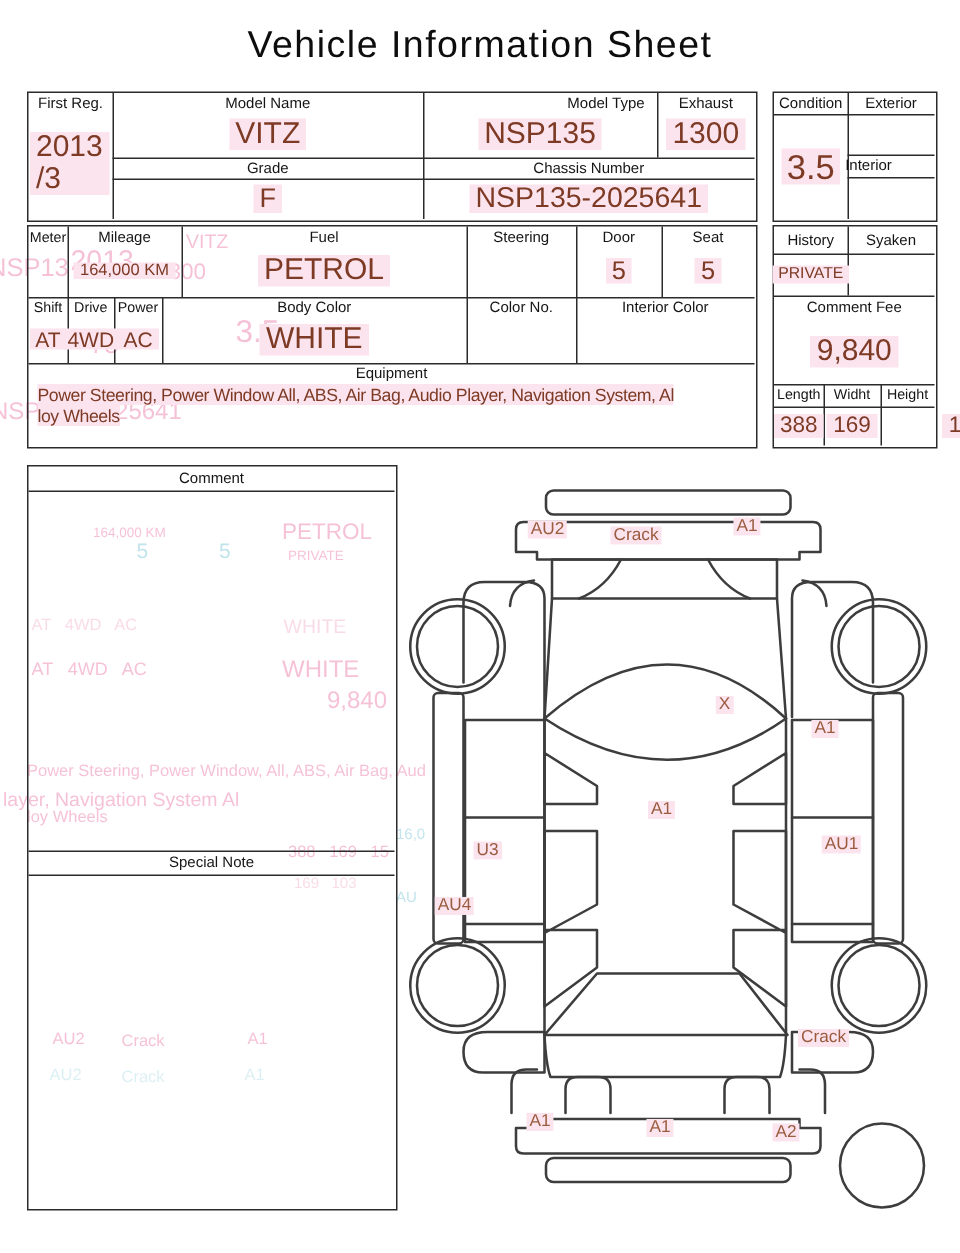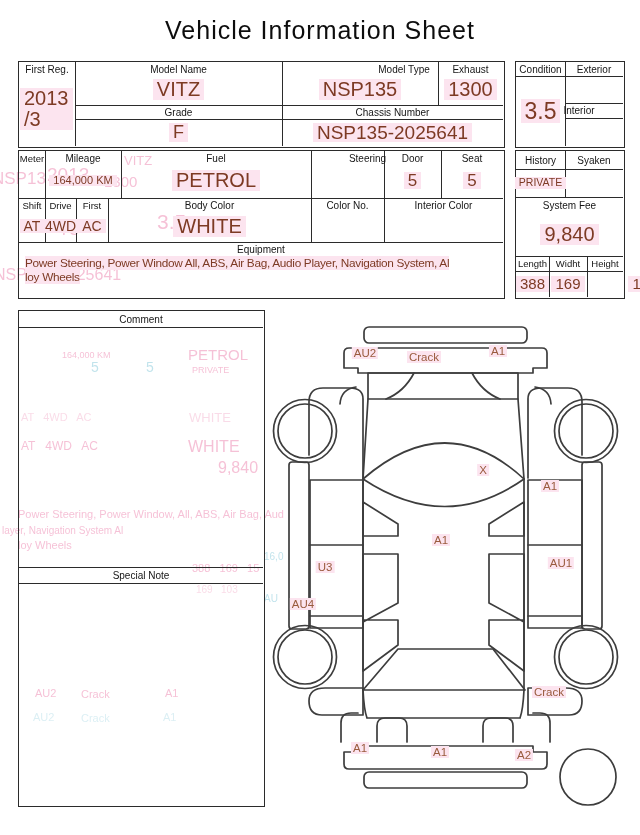--- a/index.html
+++ b/index.html
@@ -57,21 +57,21 @@
       <span class="ghost cyan" style="left: 91px; top: 360px; font-size: 14px;">5</span>
       <span class="ghost cyan" style="left: 146px; top: 360px; font-size: 14px;">5</span>
       <span class="ghost" style="left: 188px; top: 347px; font-size: 15px;">PETROL</span>
       <span class="ghost" style="left: 192px; top: 366px; font-size: 9px;">PRIVATE</span>
       <span class="ghost faint" style="left: 21px; top: 412px; font-size: 11px;">AT   4WD   AC</span>
       <span class="ghost faint" style="left: 189px; top: 411px; font-size: 13px;">WHITE</span>
       <span class="ghost" style="left: 21px; top: 440px; font-size: 12px;">AT   4WD   AC</span>
       <span class="ghost" style="left: 188px; top: 439px; font-size: 16px;">WHITE</span>
       <span class="ghost" style="left: 218px; top: 460px; font-size: 16px;">9,840</span>
       <span class="ghost" style="left: 18px; top: 509px; font-size: 11px;">Power Steering, Power Window, All, ABS, Air Bag, Aud</span>
-      <span class="ghost" style="left: 2px; top: 526px; font-size: 10px;">layer, Navigation System Al</span>
+      <span class="ghost" style="left: 2px; top: 526px; font-size: 13px;">layer, Navigation System Al</span>
       <span class="ghost" style="left: 18px; top: 540px; font-size: 11px;">loy Wheels</span>
       <span class="ghost" style="left: 192px; top: 563px; font-size: 11px;">388   169   15</span>
       <span class="ghost faint" style="left: 196px; top: 585px; font-size: 10px;">169   103</span>
       <span class="ghost cyan" style="left: 264px; top: 552px; font-size: 10px;">16,0</span>
       <span class="ghost cyan" style="left: 264px; top: 594px; font-size: 10px;">AU</span>
       <span class="ghost" style="left: 35px; top: 688px; font-size: 11px;">AU2</span>
       <span class="ghost" style="left: 81px; top: 689px; font-size: 11px;">Crack</span>
       <span class="ghost" style="left: 165px; top: 688px; font-size: 11px;">A1</span>
       <span class="ghost cyan faint" style="left: 33px; top: 712px; font-size: 11px;">AU2</span>
       <span class="ghost cyan faint" style="left: 81px; top: 713px; font-size: 11px;">Crack</span>
@@ -147,40 +147,40 @@
     <div class="vl" style="left:422px;top:0;height:47px;"></div>
     <div class="vl" style="left:26px;top:47px;height:44px;"></div>
     <div class="vl" style="left:57px;top:47px;height:44px;"></div>
     <div class="vl" style="left:89px;top:47px;height:44px;"></div>
     <div class="vl" style="left:292px;top:47px;height:44px;"></div>
     <div class="vl" style="left:365px;top:47px;height:44px;"></div>
 
     <div class="hdr" style="left:0;top:1px;width:26px;height:12px;font-size:9.5px;">Meter</div>
     <div class="hdr" style="left:26px;top:1px;width:76px;height:12px;">Mileage</div>
     <div class="hdr" style="left:102px;top:1px;width:190px;height:12px;">Fuel</div>
-    <div class="hdr" style="left:292px;top:1px;width:73px;height:12px;padding-left:20px;">Steering</div>
+    <div class="hdr" style="left:292px;top:1px;width:73px;height:12px;">Steering</div>
     <div class="hdr" style="left:365px;top:1px;width:57px;height:12px;">Door</div>
     <div class="hdr" style="left:422px;top:1px;width:62px;height:12px;">Seat</div>
 
     <div class="val" style="left:26px;top:13px;width:76px;height:33px;font-size:11px;">
         <span>164,000 KM</span>
       </div>
     <div class="val" style="left:102px;top:13px;width:190px;height:33px;font-size:20px;">
         <span>PETROL</span>
       </div>
     <div class="val" style="left:365px;top:13px;width:57px;height:33px;font-size:17px;">
         <span>5</span>
       </div>
     <div class="val" style="left:422px;top:13px;width:62px;height:33px;font-size:17px;">
         <span>5</span>
       </div>
 
     <div class="hdr" style="left:0;top:48px;width:26px;height:12px;font-size:9.5px;">Shift</div>
     <div class="hdr" style="left:26px;top:48px;width:31px;height:12px;font-size:9.5px;">Drive</div>
-    <div class="hdr" style="left:57px;top:48px;width:32px;height:12px;font-size:9.5px;">First</div>
+    <div class="hdr" style="left:57px;top:48px;width:32px;height:12px;font-size:9.5px;">Power</div>
     <div class="hdr" style="left:89px;top:48px;width:203px;height:12px;">Body Color</div>
     <div class="hdr" style="left:292px;top:48px;width:73px;height:12px;">Color No.</div>
     <div class="hdr" style="left:365px;top:48px;width:119px;height:12px;">Interior Color</div>
 
     <div class="val" style="left:0;top:60px;width:26px;height:30px;font-size:14px;">
         <span>AT</span>
       </div>
     <div class="val" style="left:26px;top:60px;width:31px;height:30px;font-size:14px;">
         <span>4WD</span>
       </div>
@@ -213,21 +213,21 @@
 
     <div class="hdr" style="left:0;top:2px;width:49px;height:14px;">History</div>
     <div class="hdr" style="left:49px;top:2px;width:58px;height:14px;">Syaken</div>
     <div class="val" style="left:0;top:18px;width:49px;height:28px;font-size:10.5px;">
         <span>PRIVATE</span>
       </div>
     <div class="val" style="left:49px;top:18px;width:58px;height:28px;font-size:10.5px;">
         <span></span>
       </div>
 
-    <div class="hdr" style="left:0;top:48px;width:107px;height:13px;">System Fee</div>
+    <div class="hdr" style="left:0;top:48px;width:107px;height:13px;">Comment Fee</div>
     <div class="val" style="left:0;top:61px;width:107px;height:44px;font-size:20px;">
         <span>9,840</span>
       </div>
 
     <div class="hdr" style="left:0;top:106px;width:33px;height:13px;font-size:9.5px;">Length</div>
     <div class="hdr" style="left:33px;top:106px;width:38px;height:13px;font-size:9.5px;">Widht</div>
     <div class="hdr" style="left:71px;top:106px;width:36px;height:13px;font-size:9.5px;">Height</div>
     <div class="val" style="left:0;top:120px;width:33px;height:26px;font-size:15px;">
         <span>388</span>
       </div>

